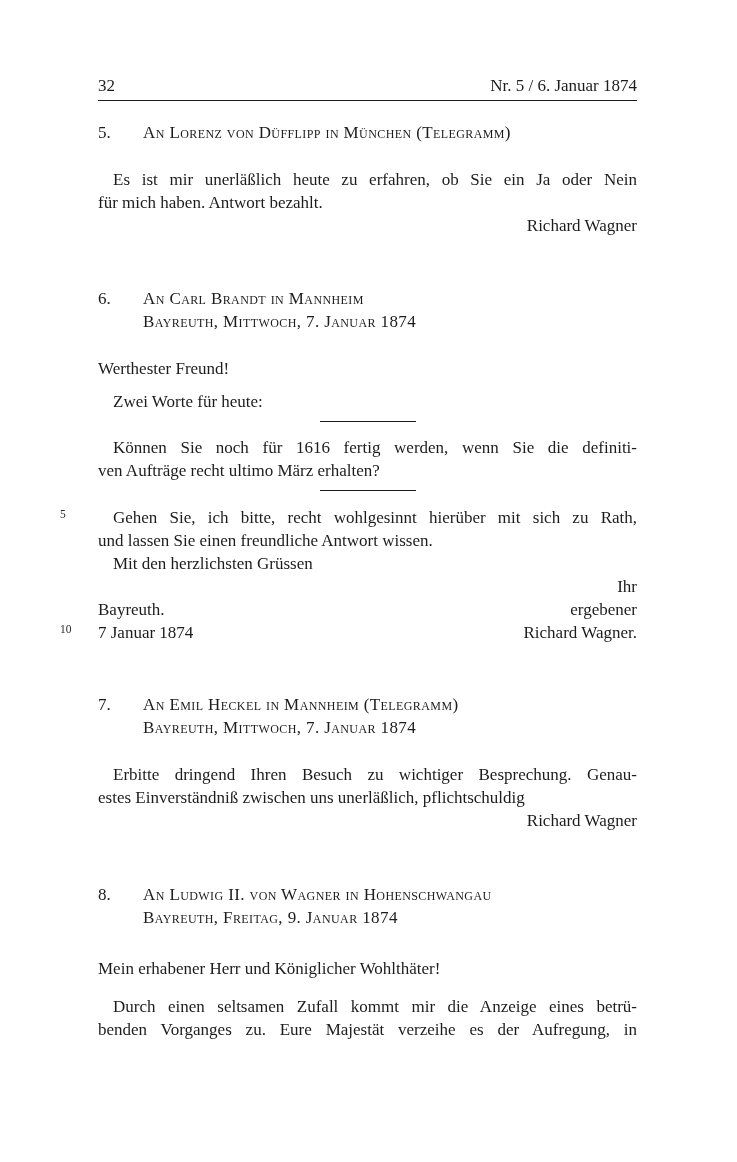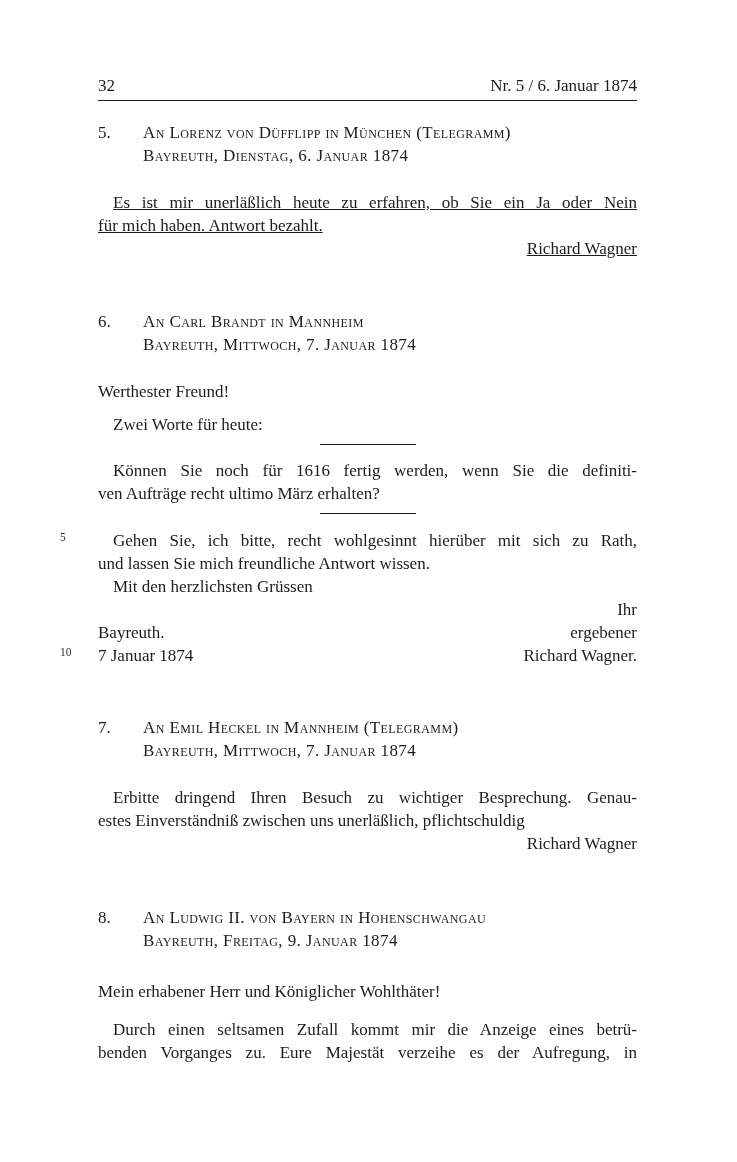--- a/index.html
+++ b/index.html
@@ -41,21 +41,21 @@
     color: #2a2a2a;
   }
   .sep-rule {
     width: 96px;
     height: 0;
     border-top: 1.6px solid #1c1c1c;
     margin: 8px auto 0 auto;
   }
   
   .letter-5 { margin-top: 20px; }
-  .l5-body  { margin-top: 24px; text-decoration: underline; }
+  .l5-body  { margin-top: 24px; }
   .letter-6 { margin-top: 50px; }
   .l6-salutation { margin-top: 24px; }
   .l6-p1 { margin-top: 10px; }
   .l6-p2 { margin-top: 14px; }
   .l6-p3 { margin-top: 15px; }
   .letter-7 { margin-top: 49px; }
   .l7-body { margin-top: 24px; }
   .letter-8 { margin-top: 51px; }
   .l8-salutation { margin-top: 28px; }
   .l8-body { margin-top: 15px; }
@@ -68,21 +68,20 @@
   <div class="running-header">
     <span>32</span>
     <span>Nr. 5 / 6. Januar 1874</span>
   </div>
 
   <section class="letter-5">
     <div class="letter-heading">
       <span class="letter-number">5.</span>
       <div>
         <div class="smallcaps">An Lorenz von Düfflipp in München (Telegramm)</div>
-        <div class="smallcaps">Bayreuth, Dienstag, 6. Januar 1874</div>
       </div>
     </div>
     <div class="l5-body">
       <div class="line full indent">Es ist mir unerläßlich heute zu erfahren, ob Sie ein Ja oder Nein</div>
       <div class="line">für mich haben. Antwort bezahlt.</div>
       <div class="line right">Richard Wagner</div>
     </div>
   </section>
 
   <section class="letter-6">
@@ -99,21 +98,21 @@
     <div class="l6-p2">
       <div class="line full indent">Können Sie noch für 1616 fertig werden, wenn Sie die definiti-</div>
       <div class="line">ven Aufträge recht ultimo März erhalten?</div>
     </div>
     <div class="sep-rule"></div>
     <div class="l6-p3">
       <div class="line">
         <span class="margin-num">5</span>
         <div class="full indent">Gehen Sie, ich bitte, recht wohlgesinnt hierüber mit sich zu Rath,</div>
       </div>
-      <div class="line">und lassen Sie mich freundliche Antwort wissen.</div>
+      <div class="line">und lassen Sie einen freundliche Antwort wissen.</div>
       <div class="line indent">Mit den herzlichsten Grüssen</div>
     </div>
     <div class="line right">Ihr</div>
     <div class="row line">
       <span>Bayreuth.</span>
       <span>ergebener</span>
     </div>
     <div class="row line">
       <span class="margin-num">10</span>
       <span>7 Januar 1874</span>
@@ -133,21 +132,21 @@
       <div class="line full indent">Erbitte dringend Ihren Besuch zu wichtiger Besprechung. Genau-</div>
       <div class="line">estes Einverständniß zwischen uns unerläßlich, pflichtschuldig</div>
       <div class="line right">Richard Wagner</div>
     </div>
   </section>
 
   <section class="letter-8">
     <div class="letter-heading">
       <span class="letter-number">8.</span>
       <div>
-        <div class="smallcaps">An Ludwig II. von Bayern in Hohenschwangau</div>
+        <div class="smallcaps">An Ludwig II. von Wagner in Hohenschwangau</div>
         <div class="smallcaps">Bayreuth, Freitag, 9. Januar 1874</div>
       </div>
     </div>
     <div class="line l8-salutation">Mein erhabener Herr und Königlicher Wohlthäter!</div>
     <div class="l8-body">
       <div class="line full indent">Durch einen seltsamen Zufall kommt mir die Anzeige eines betrü-</div>
       <div class="line full">benden Vorganges zu. Eure Majestät verzeihe es der Aufregung, in</div>
     </div>
   </section>
 

